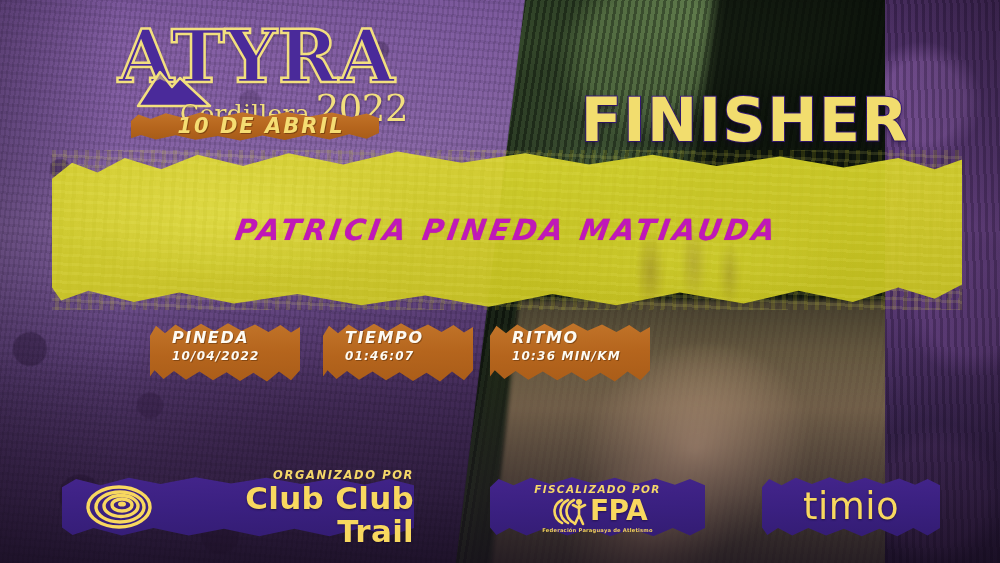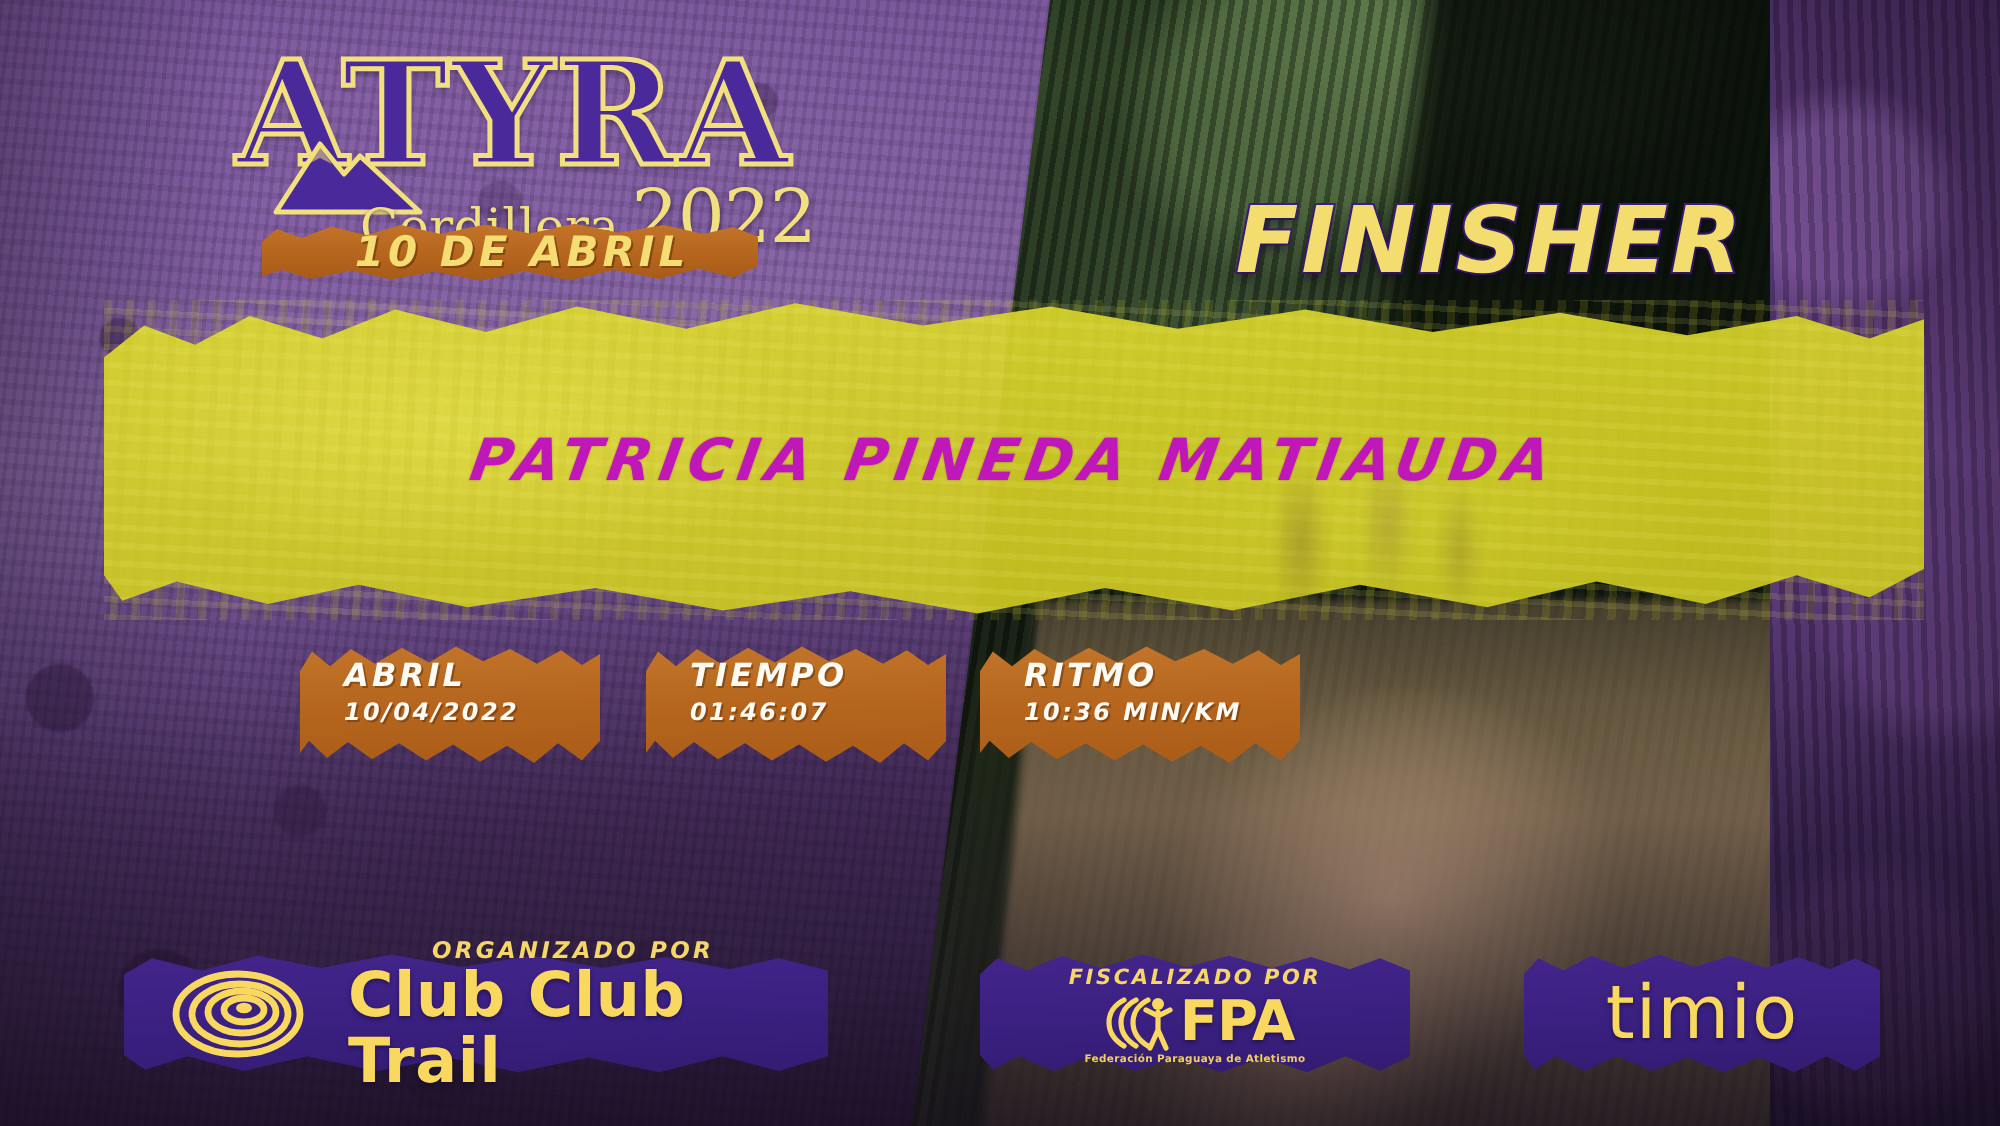--- a/index.html
+++ b/index.html
@@ -196,22 +196,22 @@
     font-family:"DejaVu Sans", sans-serif; font-weight:700; font-style:italic;
     font-size:21px; letter-spacing:2px; color:#f5dd73;
     text-shadow:1px 1px 0 rgba(90,45,10,.55);
     padding-left:12px;
   }
 
   
   .finisher{
     position:absolute; left:600px; top:92px; width:290px; height:56px;
     display:flex; align-items:center; justify-content:center;
-    font-family:"DejaVu Sans", sans-serif; font-weight:700; font-style:italic;
-    font-size:46px; letter-spacing:1.5px; color:#f2dd6e;
+    font-family:"DejaVu Sans", sans-serif; font-weight:700; 
+    font-size:60px; letter-spacing:1.5px; color:#f2dd6e;
     -webkit-text-stroke:2px #3d1f86;
     paint-order:stroke fill;
     text-shadow:0 3px 6px rgba(20,8,40,.55);
     white-space:nowrap;
   }
 
   
   .stats{ position:absolute; left:150px; top:322px; width:700px; height:62px; }
   .stat{ position:absolute; top:0; height:62px; }
   .stat .brush{
@@ -248,21 +248,21 @@
       100% 84%, 93% 96%, 85% 84%, 76% 97%, 66% 85%, 56% 97%, 46% 85%,
       36% 96%, 26% 84%, 17% 96%, 9% 84%, 3% 95%, 0% 83%
     );
   }
   .sponsor-aviru{ left:62px;  width:352px; }
   .sponsor-fpa  { left:490px; width:215px; }
   .sponsor-timio{ left:762px; width:178px; }
 
   .aviru-inner{ position:absolute; inset:0; display:flex; align-items:center; padding-left:22px; }
   .aviru-mark{ width:70px; height:46px; flex:none; }
-  .aviru-text{ margin-left:20px; padding-top:2px; }
+  .aviru-text{ margin-left:20px; padding-top:2px;text-align:right; }
   .aviru-over{
     font-family:"DejaVu Sans", sans-serif; font-weight:700; font-style:italic;
     font-size:11.5px; letter-spacing:1.6px; color:#f4d768; margin-left:42px;
   }
   .aviru-name{
     font-family:"DejaVu Sans", sans-serif; font-weight:700;
     font-size:31px; letter-spacing:.3px; color:#f8d85f; line-height:1.05;
     text-shadow:0 1px 2px rgba(20,8,50,.6);
   }
 
@@ -326,21 +326,21 @@
   <div class="name-banner"></div>
   <div class="name-banner-grain"></div>
   <div class="runner-silhouette"></div>
   <div class="name-text">PATRICIA PINEDA MATIAUDA</div>
 
   <div class="stats">
 
     <div class="stat stat-fecha">
       <div class="brush"></div>
       <div class="content">
-        <div class="label">ABRIL</div>
+        <div class="label">PINEDA</div>
         <div class="value">10/04/2022</div>
       </div>
     </div>
 
     <div class="stat stat-tiempo">
       <div class="brush"></div>
       <div class="content">
         <div class="label">TIEMPO</div>
         <div class="value">01:46:07</div>
       </div>

